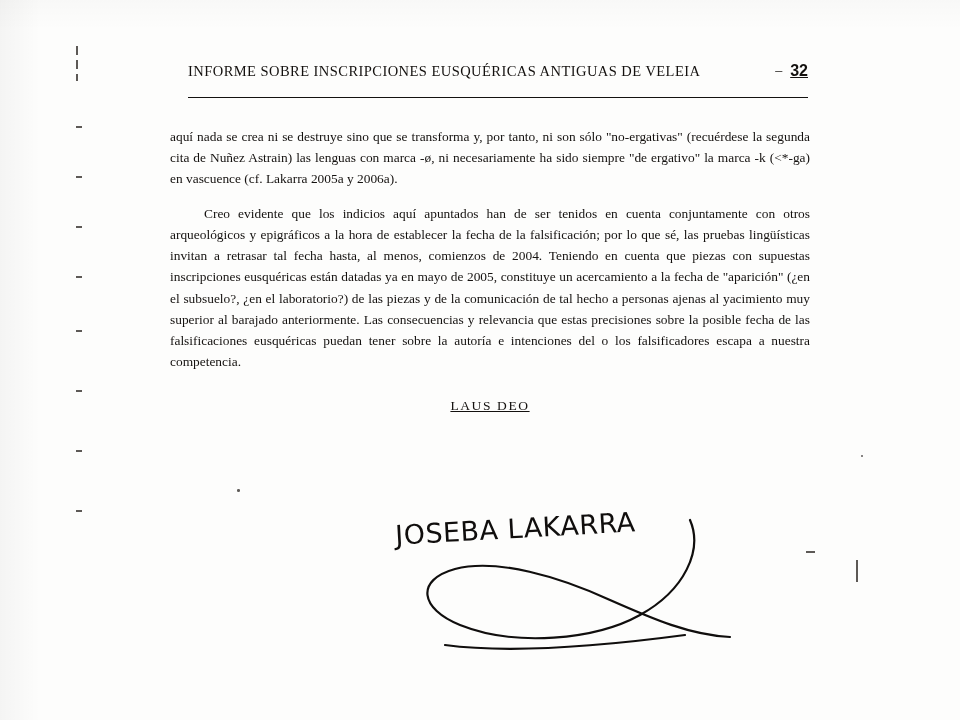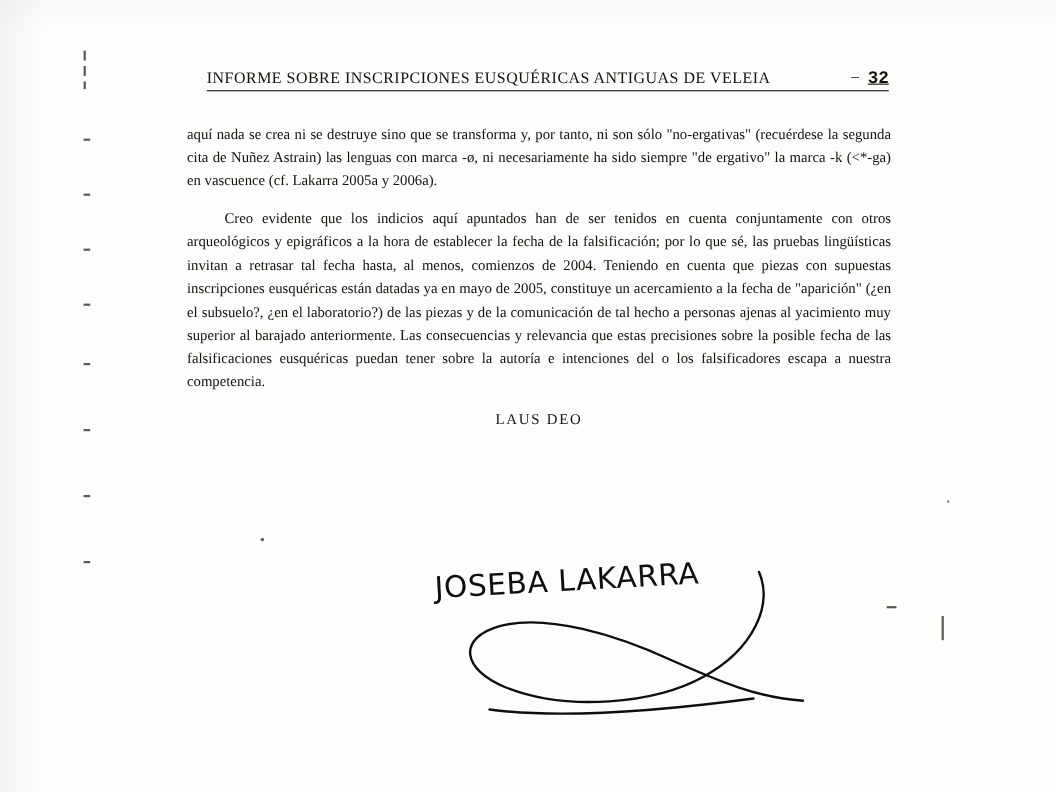--- a/index.html
+++ b/index.html
@@ -33,21 +33,21 @@
     left: 170px;
     top: 62px;
     width: 640px;
     color: #14110f;
   }
   .header-line {
     display: flex;
     align-items: flex-end;
     gap: 6px;
     border-bottom: 1.6px solid #141210;
-    padding-bottom: 2px;
+    padding-bottom: 17px;
     margin-left: 18px;
     width: 620px;
   }
   .header-title {
     font-size: 14.5px;
     letter-spacing: 0.45px;
     font-variant: small-caps;
     text-transform: uppercase;
     white-space: nowrap;
     flex: 1;
@@ -55,41 +55,42 @@
   }
   .header-dash {
     font-size: 14px;
     padding: 0 2px 1px 2px;
   }
   .header-page {
     font-size: 16px;
     font-weight: bold;
     text-decoration: underline;
     padding-bottom: 0px;
-    font-family: Liberation Mono, monospace;
+    font-family: Liberation Sans, sans-serif;
   }
   .body-text {
     margin-top: 28px;
     font-size: 13.4px;
     line-height: 1.58;
     text-align: justify;
     filter: blur(0.2px);
   }
   .para + .para {
     margin-top: 13px;
   }
   .para.indent {
     text-indent: 34px;
   }
   .laus {
-    margin-top: 16px;
+    margin-top: 26px;
     text-align: center;
     font-size: 13.5px;
     letter-spacing: 1.6px;
     filter: blur(0.2px);
+    text-decoration: underline;
   }
   
   .signature {
     position: absolute;
     left: 395px;
     top: 495px;
     width: 350px;
     height: 180px;
   }
   .sig-name {

